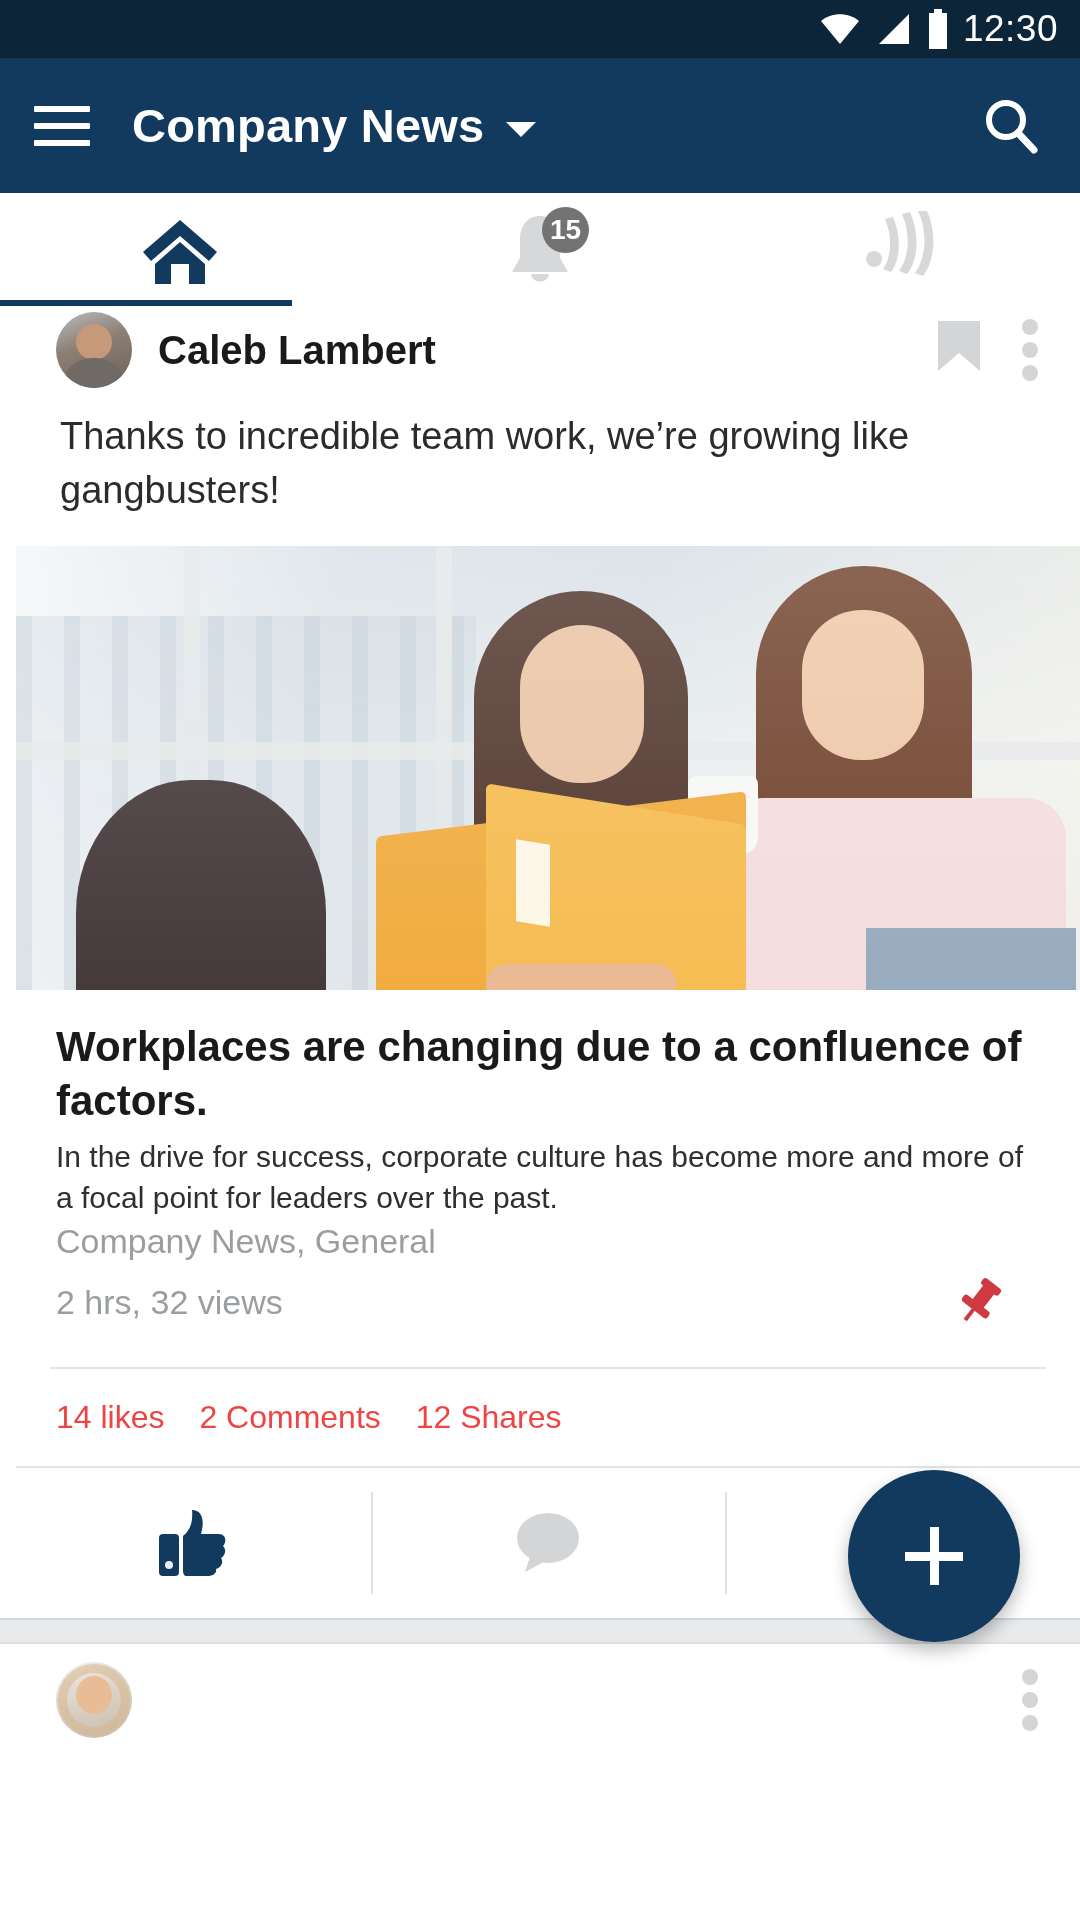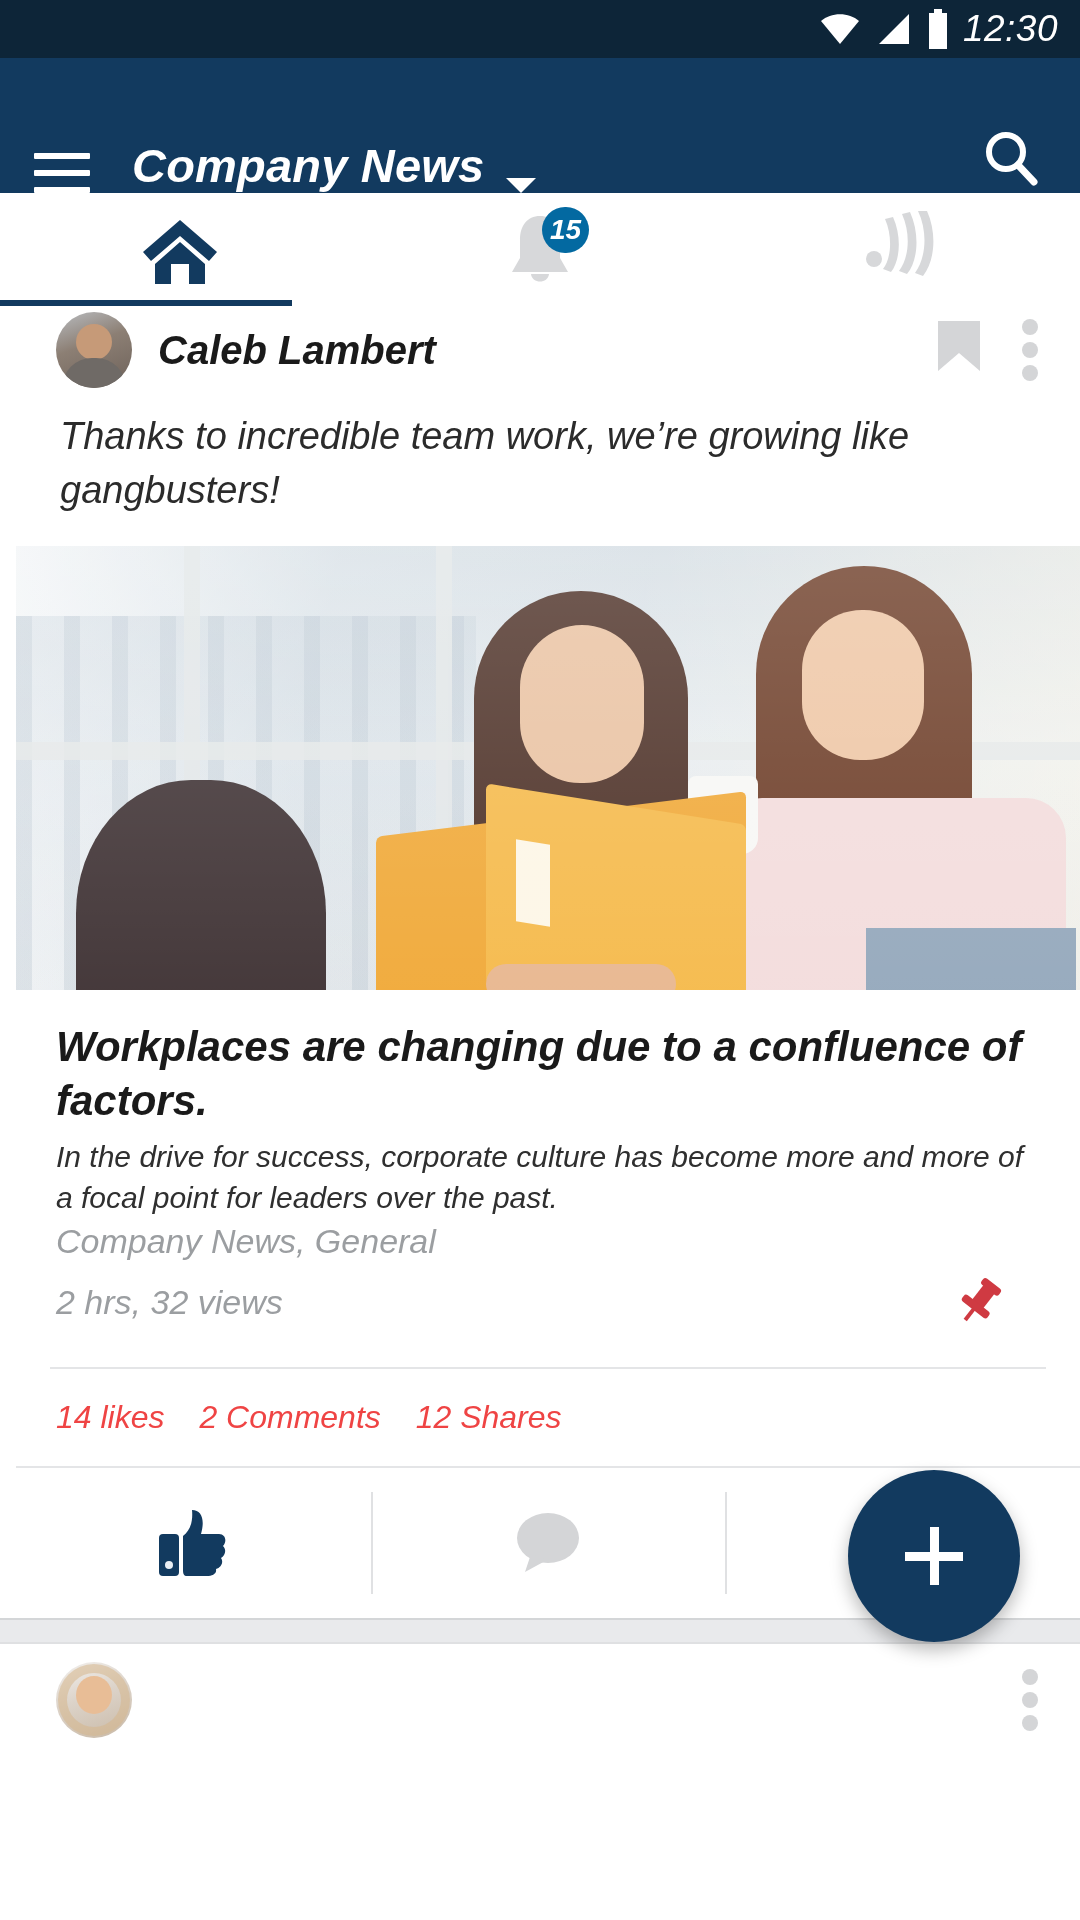--- a/index.html
+++ b/index.html
@@ -2,38 +2,38 @@
 <html><head>
 <meta charset="utf-8">
 <style>
   * { box-sizing: border-box; margin: 0; padding: 0; }
   html, body {
     width: 1080px; height: 1920px;
     background: #ffffff;
     font-family: "Liberation Sans", sans-serif;
     overflow: hidden;
   }
-  #app { position: relative; width: 1080px; height: 1920px; overflow: hidden; background:#fff;font-style:italic; }
+  #app { position: relative; width: 1080px; height: 1920px; overflow: hidden; background:#fff; }
 
   
   .statusbar {
     height: 58px; background: #0d2538;
     display: flex; align-items: center; justify-content: flex-end;
     padding-right: 22px; gap: 14px;
   }
   .sb-icon { display: flex; align-items: center; }
   .sb-time {
     color: #ffffff; font-size: 37px; letter-spacing: .5px;
     font-family: "Liberation Sans", sans-serif;
   }
 
   
   .appbar {
     height: 135px; background: #123a5f;
-    display: flex; align-items: flex-end; padding: 0 34px;
+    display: flex; align-items: center; padding: 0 34px;
   }
   .hamburger { width: 56px; height: 40px; display:flex; flex-direction:column;
     justify-content: space-between; cursor: pointer; }
   .hamburger span { display:block; height: 6px; background:#fff; border-radius: 1px; }
   .appbar-title {
     color: #ffffff; font-size: 47px; font-weight: bold;
     margin-left: 42px; letter-spacing: .2px; white-space: nowrap;
   }
   .caret {
     width: 0; height: 0; margin-left: 22px; margin-top: 8px;
@@ -43,21 +43,21 @@
   .appbar-spacer { flex: 1; }
   .search-btn { width: 70px; height: 70px; display:flex; align-items:center; justify-content:center; }
 
   
   .tabbar {
     height: 113px; background: #ffffff; display: flex; position: relative;
     box-shadow: 0 1px 0 rgba(0,0,0,.04);
   }
   .tab { flex: 1; display:flex; align-items:center; justify-content:center; position: relative; }
   .tab-badge {
-    position: absolute; background: #0369a1; color: #fff;
+    position: absolute; background: #737373; color: #fff;
     min-width: 46px; height: 46px; border-radius: 23px;
     font-size: 28px; font-weight: bold;
     display:flex; align-items:center; justify-content:center;
     top: 14px; left: 50%; margin-left: 2px; padding: 0 8px;
   }
   .tab-indicator {
     position: absolute; bottom: 0; left: 0; width: 292px; height: 6px; background: #123a5f;
   }
 
   

